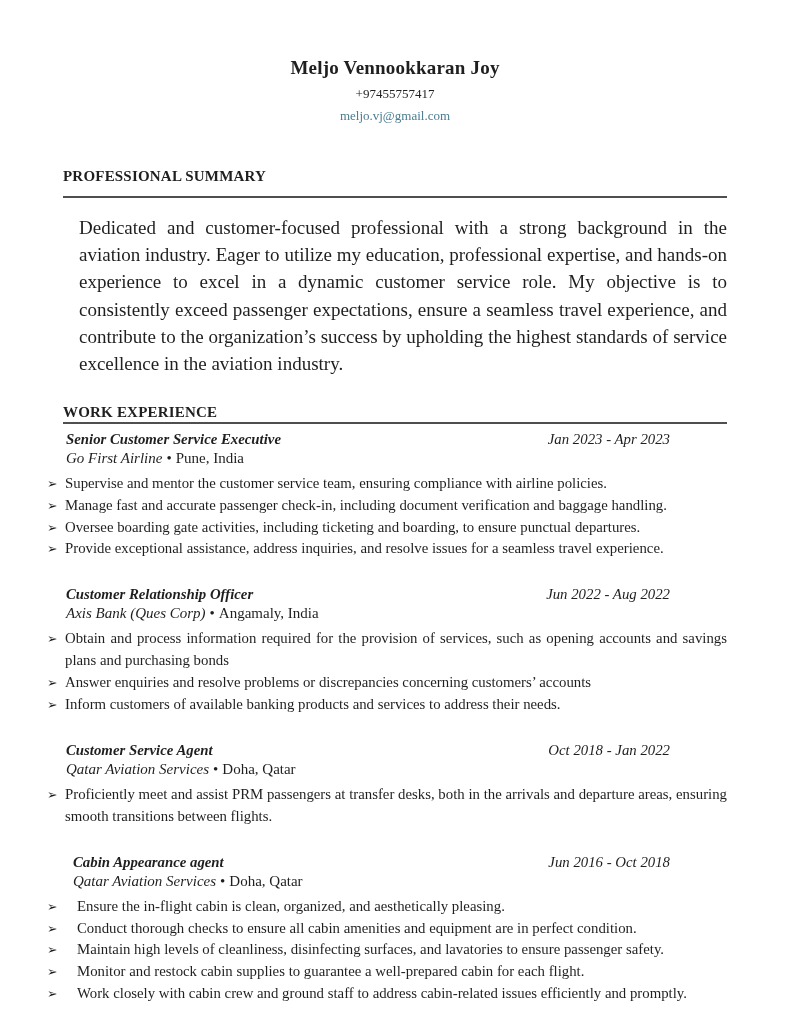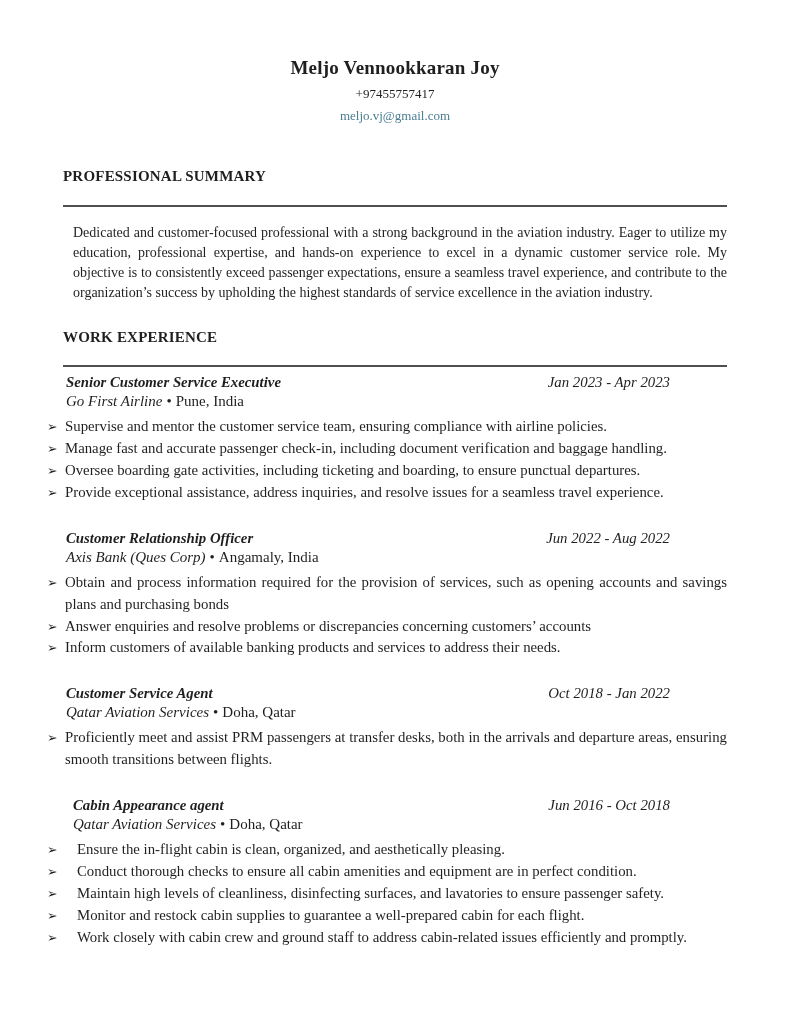--- a/index.html
+++ b/index.html
@@ -41,28 +41,28 @@
     cursor: pointer;
   }
 
   
   .section-summary { margin-top: 44px; }
   .section-exp     { margin-top: 26px; }
   .section-title {
     font-size: 15px;
     font-weight: 700;
     margin: 0;
-    padding-bottom: 20px;
+    padding-bottom: 11px;
     letter-spacing: 0.2px;
     border-bottom: 2px solid var(--rule-color);
   }
-  .section-exp .section-title { padding-bottom: 19px; }
+  .section-exp .section-title { padding-bottom: 1px; }
   .summary-text {
-    margin: 16px 0 0 10px;
-    font-size: 14px;
+    margin: 16px 0 0 16px;
+    font-size: 19px;
     line-height: 1.44;
     text-align: justify;
   }
 
   
   .job { margin-top: 26px; }
   .job.first { margin-top: 7px; }
   .job-head {
     display: flex;
     justify-content: space-between;

